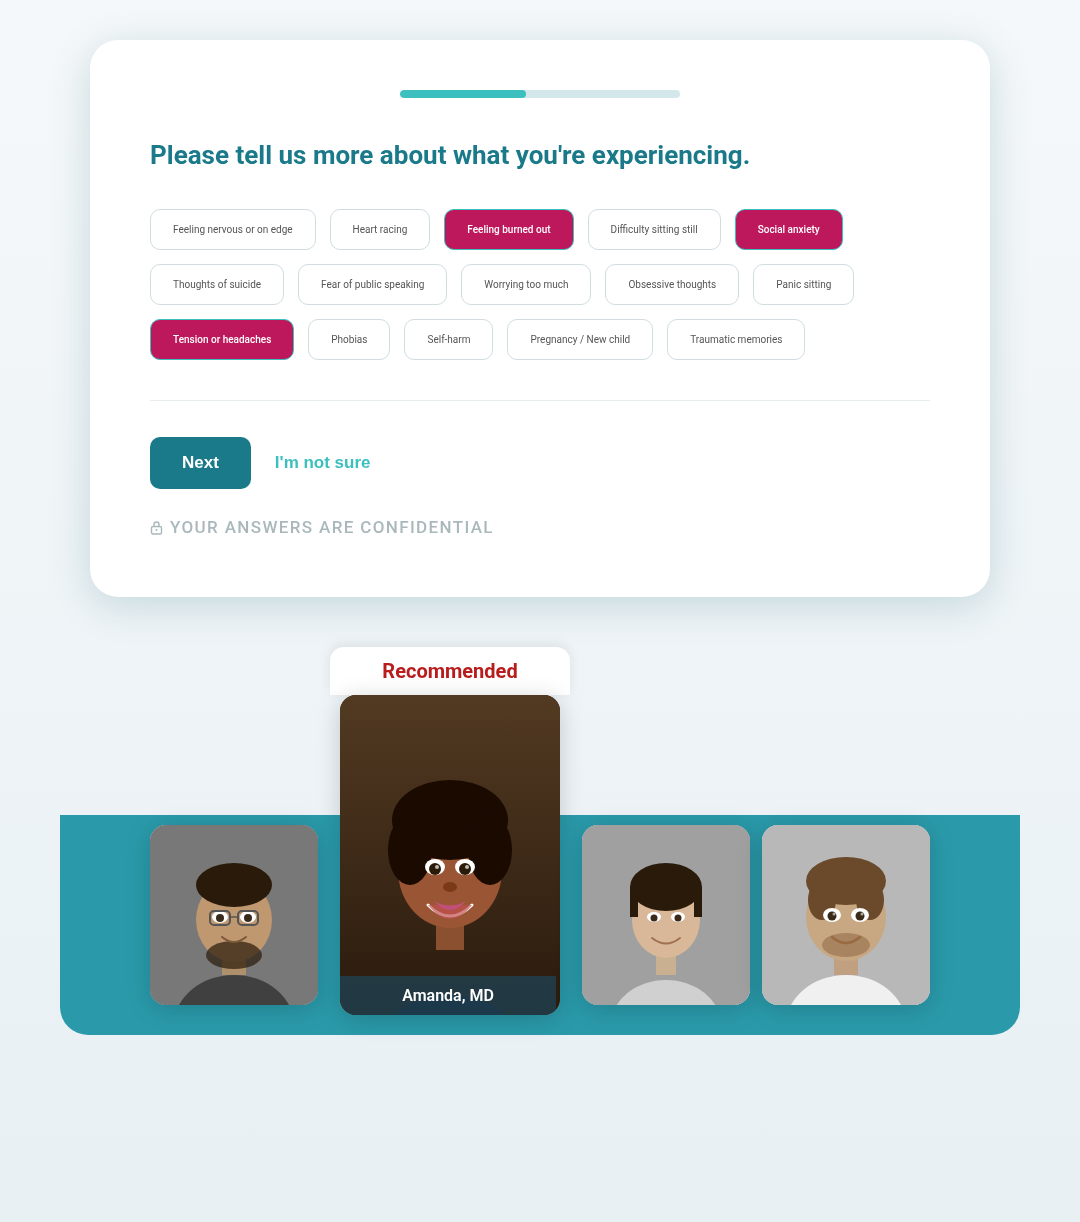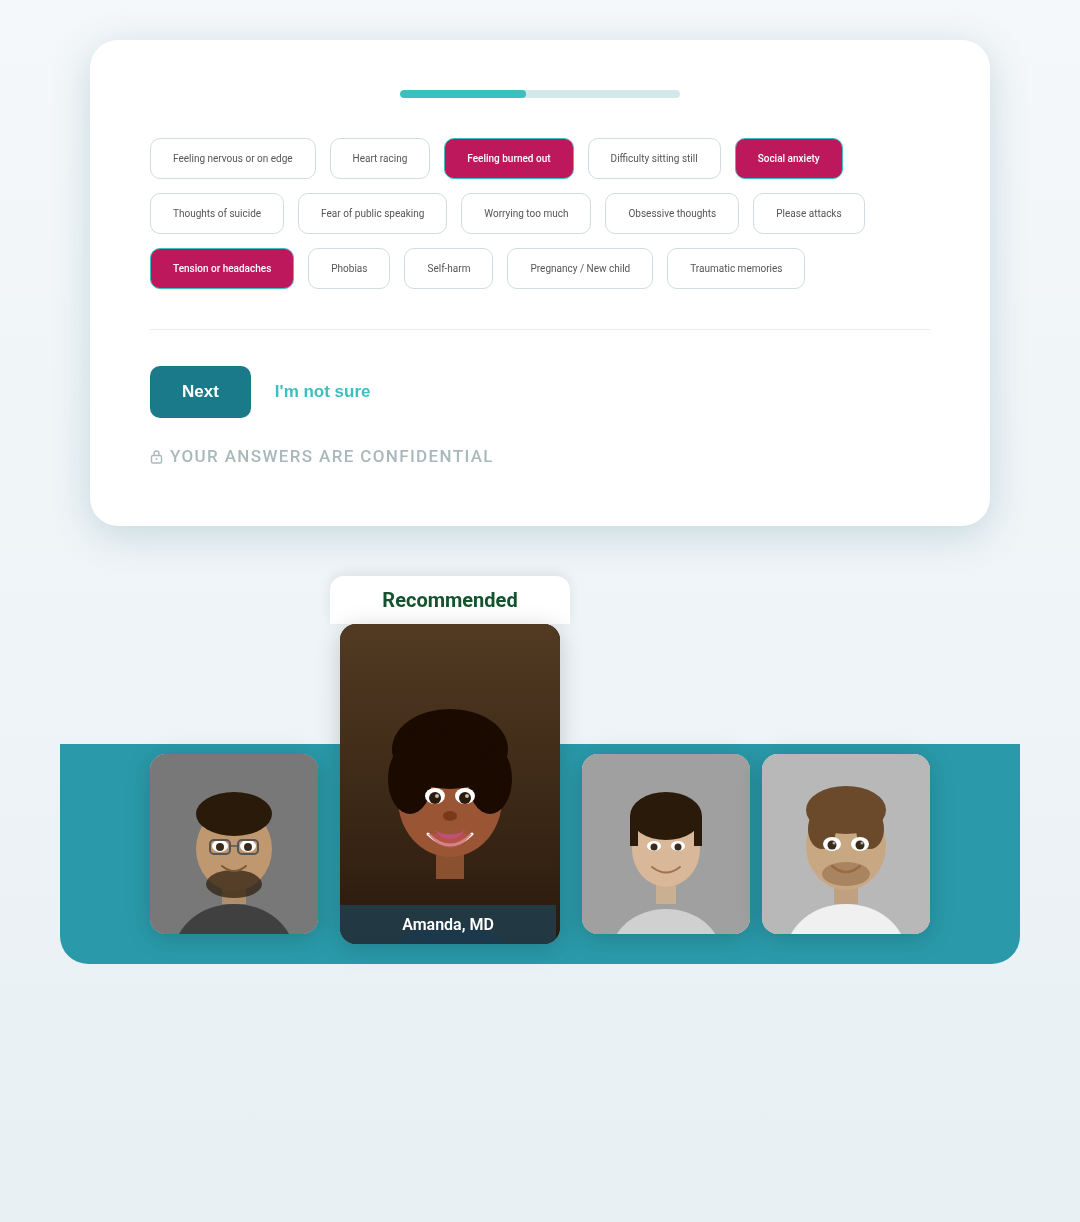--- a/index.html
+++ b/index.html
@@ -233,50 +233,51 @@
     }
 
     .recommended-label {
       background: #fff;
       border-radius: 14px 14px 0 0;
       width: 240px;
       padding: 12px 20px;
       text-align: center;
       font-size: 20px;
       font-weight: 700;
-      color: #14532d;
+      color: #b91c1c;
       box-shadow: 0 -3px 12px rgba(0,0,0,0.08);
     }
 
   </style>
 </head>
 <body>
 
 <div class="outer-wrapper">
 
   <div class="tablet-card">
 
     <div class="progress-bar-container">
       <div class="progress-bar-track">
         <div class="progress-bar-fill" style="width: 45%;"></div>
       </div>
     </div>
 
+    <h2 class="question-heading">Please tell us more about what you're experiencing.</h2>
 
     <div class="chips-grid" id="chips-container">
     <div class="chip">Feeling nervous or on edge</div>
         <div class="chip">Heart racing</div>
         <div class="chip selected">Feeling burned out</div>
         <div class="chip">Difficulty sitting still</div>
         <div class="chip selected">Social anxiety</div>
         <div class="chip">Thoughts of suicide</div>
         <div class="chip">Fear of public speaking</div>
         <div class="chip">Worrying too much</div>
         <div class="chip">Obsessive thoughts</div>
-        <div class="chip">Please attacks</div>
+        <div class="chip">Panic sitting</div>
         <div class="chip selected">Tension or headaches</div>
         <div class="chip">Phobias</div>
         <div class="chip">Self-harm</div>
         <div class="chip">Pregnancy / New child</div>
         <div class="chip">Traumatic memories</div>
       </div>
 
     <hr class="divider">
 
     <div class="action-row">

